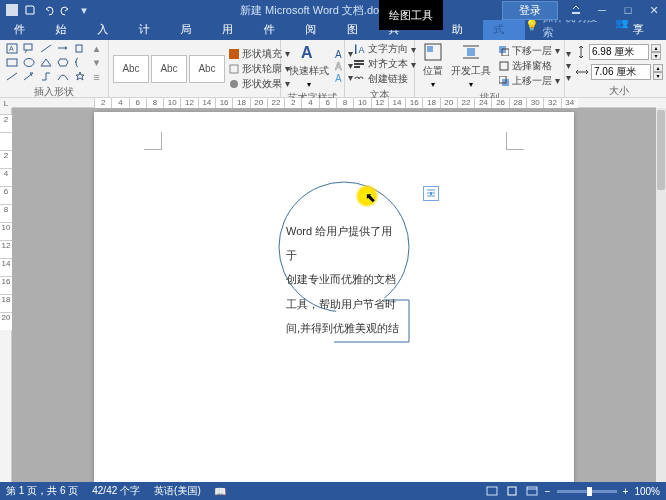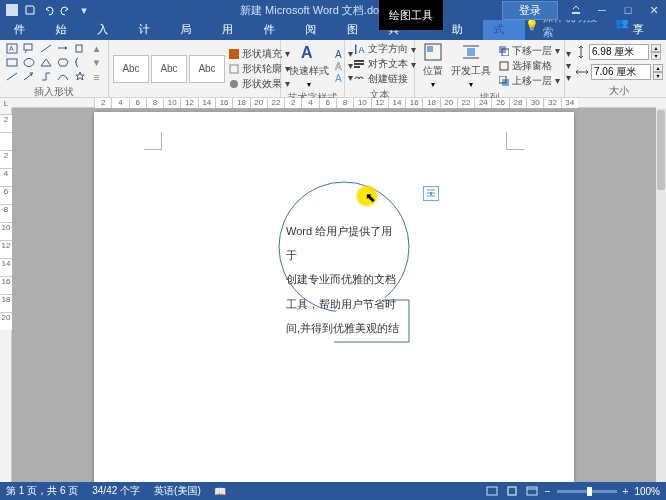--- a/index.html
+++ b/index.html
@@ -471,21 +471,21 @@
     <div class="cursor-ptr">⬉</div>
   </div>
 </div>
 
 <div class="vscroll">
   <div class="vscroll-thumb"></div>
 </div>
 
 <div class="statusbar">
   <span>第 1 页，共 6 页</span>
-  <span>34/42 个字</span>
+  <span>42/42 个字</span>
   <span>英语(美国)</span>
   <span>📖</span>
   <div class="sb-right">
     <span class="sb-icon">
         <svg width="12" height="10">
           <rect x="1" y="1" width="10" height="8" fill="none" stroke="#cfe0f7"></rect>
         </svg>
       </span>
     <span class="sb-icon">
         <svg width="12" height="10">

